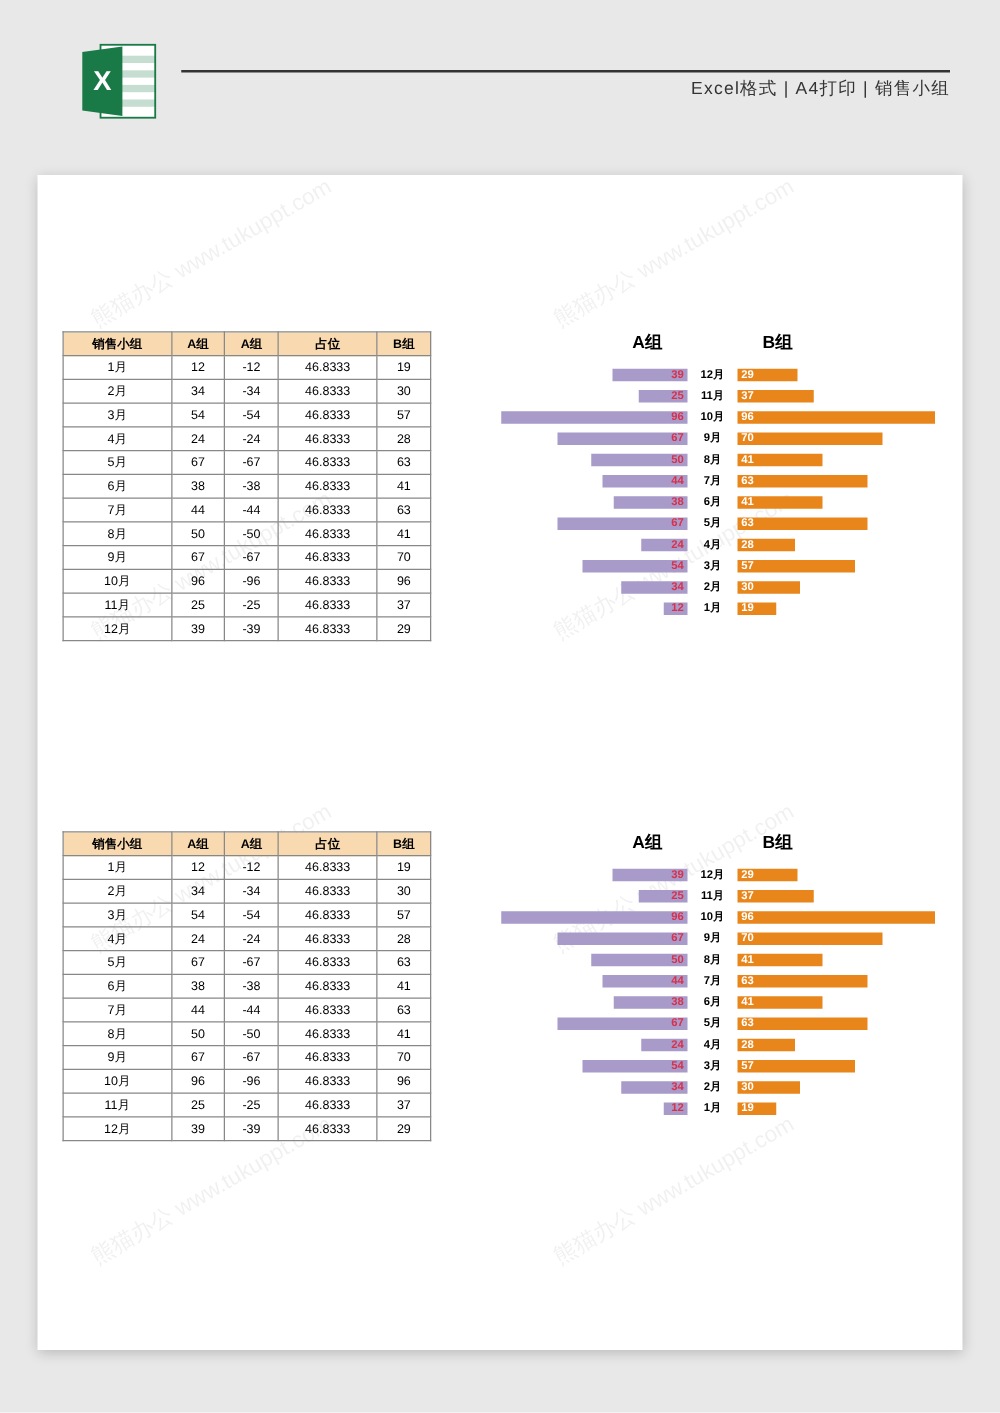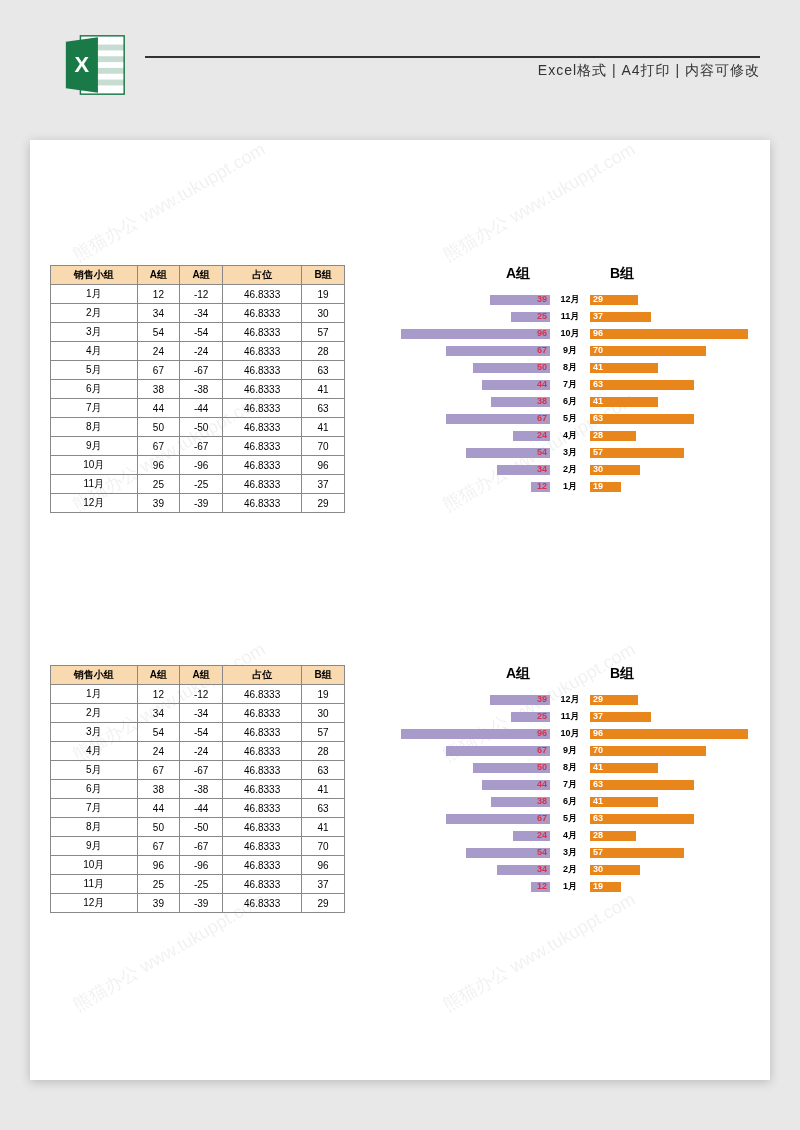--- a/index.html
+++ b/index.html
@@ -156,21 +156,21 @@
       <rect x="14" y="4" width="30" height="40" fill="#fff" stroke="#1a7a47" stroke-width="1"></rect>
       <rect x="14" y="10" width="30" height="4" fill="#1a7a47" opacity="0.25"></rect>
       <rect x="14" y="18" width="30" height="4" fill="#1a7a47" opacity="0.25"></rect>
       <rect x="14" y="26" width="30" height="4" fill="#1a7a47" opacity="0.25"></rect>
       <rect x="14" y="34" width="30" height="4" fill="#1a7a47" opacity="0.25"></rect>
       <polygon points="4,8 26,5 26,43 4,40" fill="#1a7a47"></polygon>
       <text x="15" y="29" font-size="15" fill="#fff" text-anchor="middle" font-weight="bold" font-family="Arial">X</text>
     </svg>
   </div>
   <div class="header-text">
-    <div class="header-sub">Excel格式 | A4打印 | 内容可修改</div>
+    <div class="header-sub">Excel格式 | A4打印 | 销售小组</div>
   </div>
 </div>
 
 <div class="page page1">
   <div class="watermark" style="top:50px;left:30px">熊猫办公 www.tukuppt.com</div>
   <div class="watermark" style="top:50px;left:400px">熊猫办公 www.tukuppt.com</div>
   <div class="watermark" style="top:300px;left:30px">熊猫办公 www.tukuppt.com</div>
   <div class="watermark" style="top:300px;left:400px">熊猫办公 www.tukuppt.com</div>
   <div class="watermark" style="top:550px;left:30px">熊猫办公 www.tukuppt.com</div>
   <div class="watermark" style="top:550px;left:400px">熊猫办公 www.tukuppt.com</div>

